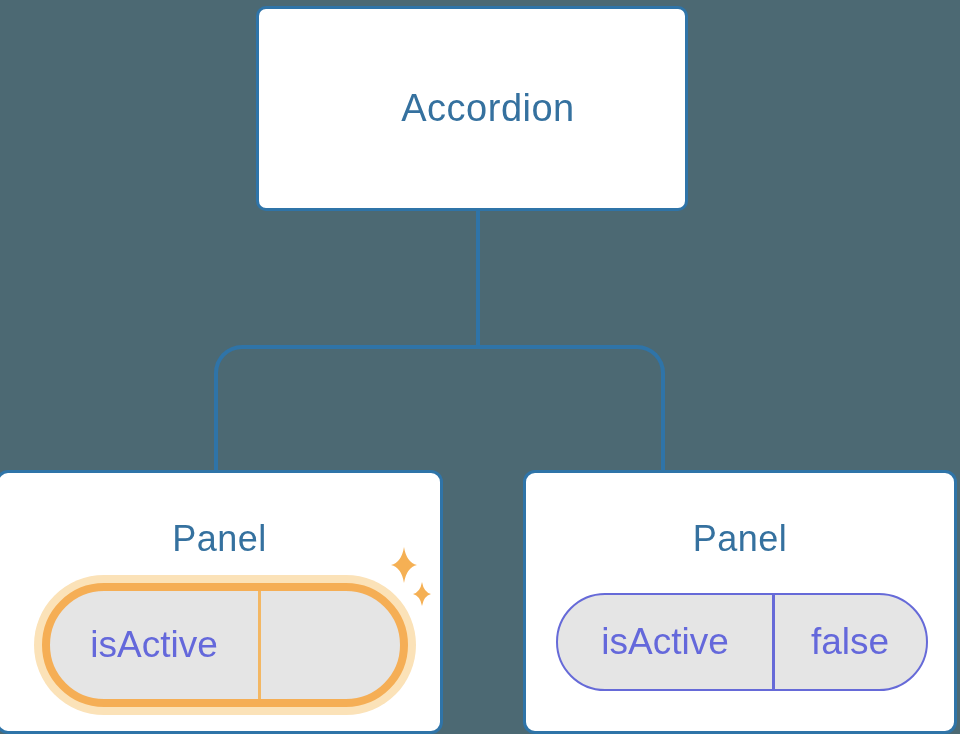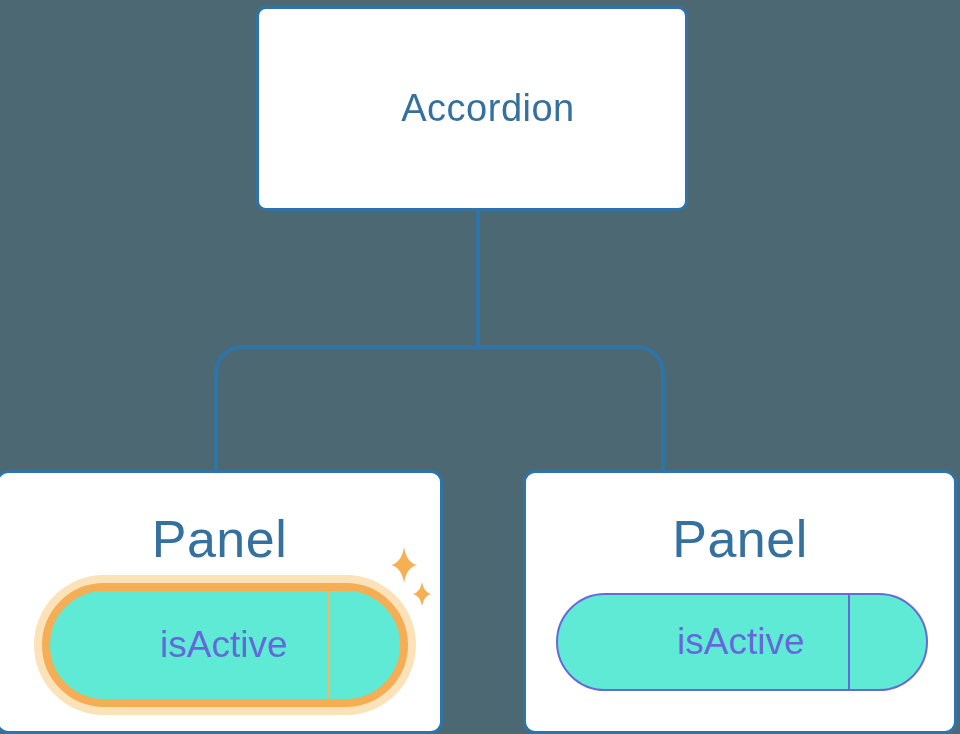--- a/index.html
+++ b/index.html
@@ -45,26 +45,26 @@
   }
   .root-label{
     color:var(--blue-text);font-size:38px;font-weight:500;letter-spacing:.5px;
   }
   .panel-node{top:470px;height:264px;border-radius:12px;}
   .panel-left{left:-4px;width:447px;}
   .panel-right{left:523px;width:434px;}
   .panel-title{
     position:absolute;left:0;right:0;top:45px;
     text-align:center;line-height:42px;
-    color:var(--blue-text);font-size:52px;font-weight:500;letter-spacing:.5px;
+    color:var(--blue-text);font-size:36px;font-weight:500;letter-spacing:.5px;
   }
 
   
   .pill{
-    position:absolute;display:flex;align-items:stretch;background:#5eead4;justify-content:center;
+    position:absolute;display:flex;align-items:stretch;background:#e5e5e5;
   }
   .pill-active{
     left:43px;top:110px;width:366px;height:124px;
     border:8px solid var(--orange);border-radius:70px;
     box-shadow:0 0 0 8px var(--orange-glow);
   }
   .pill-inactive{
     left:30px;top:120px;width:372px;height:98px;
     border:2.5px solid var(--purple-border);border-radius:49px;
   }
@@ -111,16 +111,17 @@
       </svg>
     </div>
   </div>
 
   <div class="node panel-node panel-right">
     <div class="panel-title">Panel</div>
 
     <div class="pill pill-inactive">
       <div class="pill-cell cell-name">isActive</div>
       <div class="pill-divider"></div>
+      <div class="pill-cell cell-value">false</div>
     </div>
   </div>
 
 </div>
 
 </body></html>

